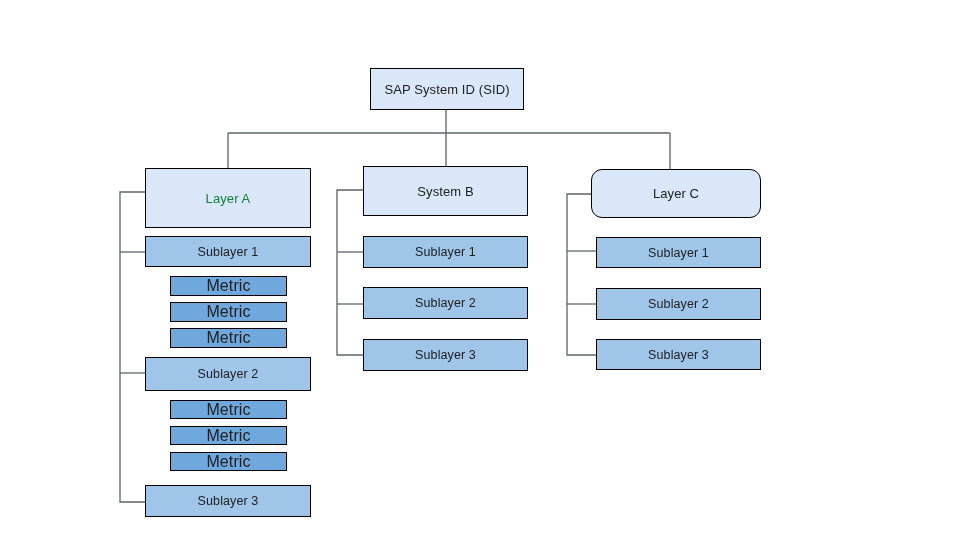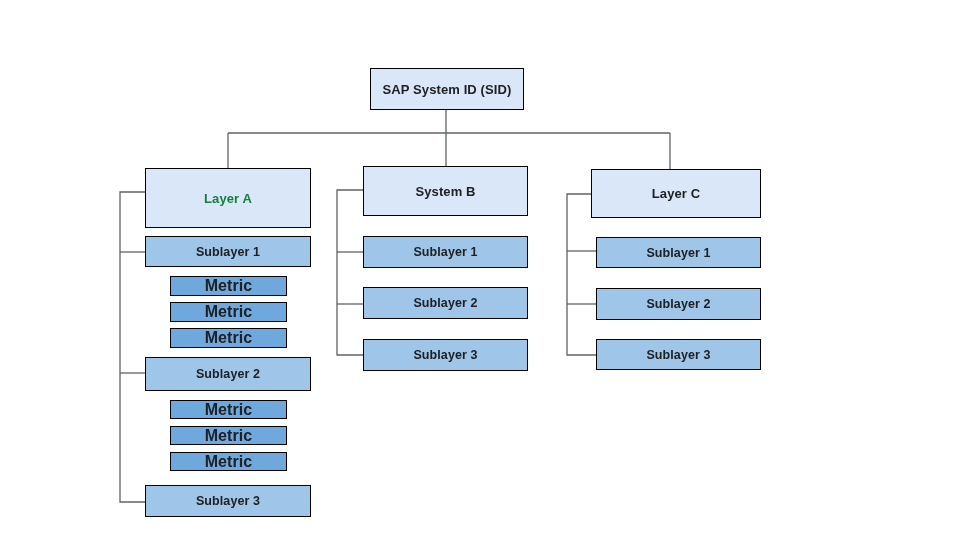--- a/index.html
+++ b/index.html
@@ -15,21 +15,21 @@
     position: absolute;
     left: 0; top: 0;
     width: 960px; height: 540px;
   }
   .node {
     position: absolute;
     box-sizing: border-box;
     display: flex;
     align-items: center;
     justify-content: center;
-    font-weight: bold;
+    font-weight: normal;
     color: #202124;
     text-align: center;
     letter-spacing: 0.1px;
   }
   .node.root    { border: 1.2px solid #000; font-size: 13px; }
   .node.layer   { border: 1.2px solid #000; font-size: 13px; }
   .node.sublayer{ border: 1.2px solid #000; font-size: 12.5px; }
   .node.metric  { border: 1.6px solid #000; font-size: 16px; }
 </style>
 </head>
@@ -49,21 +49,21 @@
       <polyline points="337,252 363,252" fill="none" stroke="#5f6368" stroke-width="1.3"></polyline>
       <polyline points="337,304 363,304" fill="none" stroke="#5f6368" stroke-width="1.3"></polyline>
       <polyline points="591,194 567,194 567,355 596,355" fill="none" stroke="#5f6368" stroke-width="1.3"></polyline>
       <polyline points="567,251 596,251" fill="none" stroke="#5f6368" stroke-width="1.3"></polyline>
       <polyline points="567,304 596,304" fill="none" stroke="#5f6368" stroke-width="1.3"></polyline>
     </svg>
 
 <div class="node root" style="left: 370px; top: 68px; width: 154px; height: 42px; background: rgb(217, 231, 248); border-color: rgb(0, 0, 0); color: rgb(32, 33, 36);">SAP System ID (SID)</div>
     <div class="node layer" style="left: 145px; top: 168px; width: 166px; height: 60px; background: rgb(217, 231, 248); border-color: rgb(0, 0, 0); color: #15803d;">Layer A</div>
     <div class="node layer" style="left: 363px; top: 166px; width: 165px; height: 50px; background: rgb(217, 231, 248); border-color: rgb(0, 0, 0); color: rgb(32, 33, 36);">System B</div>
-    <div class="node layer" style="left: 591px; top: 169px; width: 170px; height: 49px; background: rgb(217, 231, 248); border-color: rgb(0, 0, 0); color: rgb(32, 33, 36);">Layer C</div>
+    <div class="node layer" style="left: 591px; top: 169px; width: 170px; height: 49px; background: rgb(217, 231, 248); border-color: rgb(0, 0, 0); color: rgb(32, 33, 36); border-radius: 11px;">Layer C</div>
     <div class="node sublayer" style="left: 145px; top: 236px; width: 166px; height: 31px; background: rgb(159, 197, 232); border-color: rgb(0, 0, 0); color: rgb(32, 33, 36);">Sublayer 1</div>
     <div class="node metric" style="left: 170px; top: 276px; width: 117px; height: 20px; background: rgb(111, 168, 220); border-color: rgb(0, 0, 0); color: rgb(32, 33, 36);">Metric</div>
     <div class="node metric" style="left: 170px; top: 302px; width: 117px; height: 20px; background: rgb(111, 168, 220); border-color: rgb(0, 0, 0); color: rgb(32, 33, 36);">Metric</div>
     <div class="node metric" style="left: 170px; top: 328px; width: 117px; height: 20px; background: rgb(111, 168, 220); border-color: rgb(0, 0, 0); color: rgb(32, 33, 36);">Metric</div>
     <div class="node sublayer" style="left: 145px; top: 357px; width: 166px; height: 34px; background: rgb(159, 197, 232); border-color: rgb(0, 0, 0); color: rgb(32, 33, 36);">Sublayer 2</div>
     <div class="node metric" style="left: 170px; top: 400px; width: 117px; height: 19px; background: rgb(111, 168, 220); border-color: rgb(0, 0, 0); color: rgb(32, 33, 36);">Metric</div>
     <div class="node metric" style="left: 170px; top: 426px; width: 117px; height: 19px; background: rgb(111, 168, 220); border-color: rgb(0, 0, 0); color: rgb(32, 33, 36);">Metric</div>
     <div class="node metric" style="left: 170px; top: 452px; width: 117px; height: 19px; background: rgb(111, 168, 220); border-color: rgb(0, 0, 0); color: rgb(32, 33, 36);">Metric</div>
     <div class="node sublayer" style="left: 145px; top: 485px; width: 166px; height: 32px; background: rgb(159, 197, 232); border-color: rgb(0, 0, 0); color: rgb(32, 33, 36);">Sublayer 3</div>
     <div class="node sublayer" style="left: 363px; top: 236px; width: 165px; height: 32px; background: rgb(159, 197, 232); border-color: rgb(0, 0, 0); color: rgb(32, 33, 36);">Sublayer 1</div>

